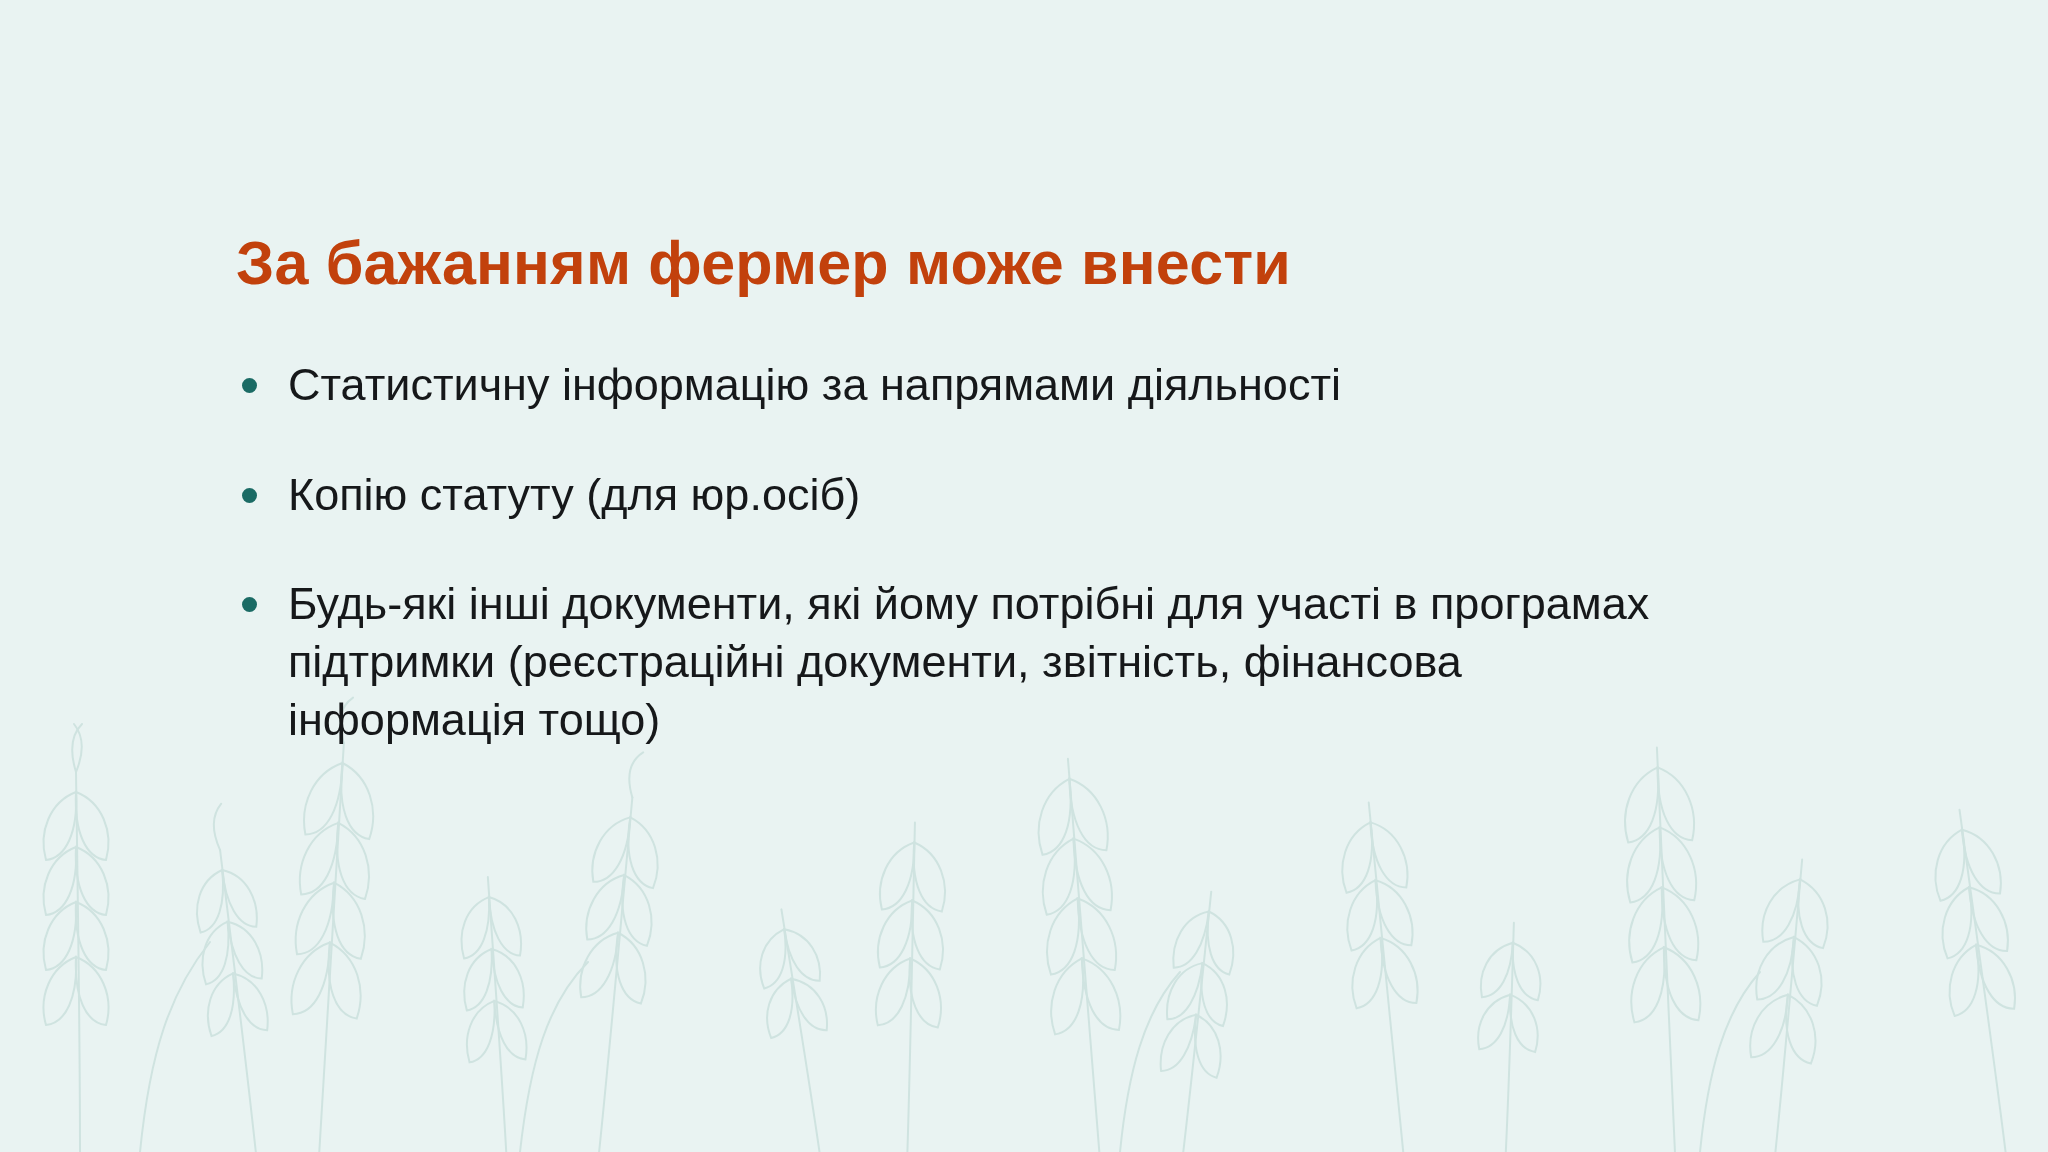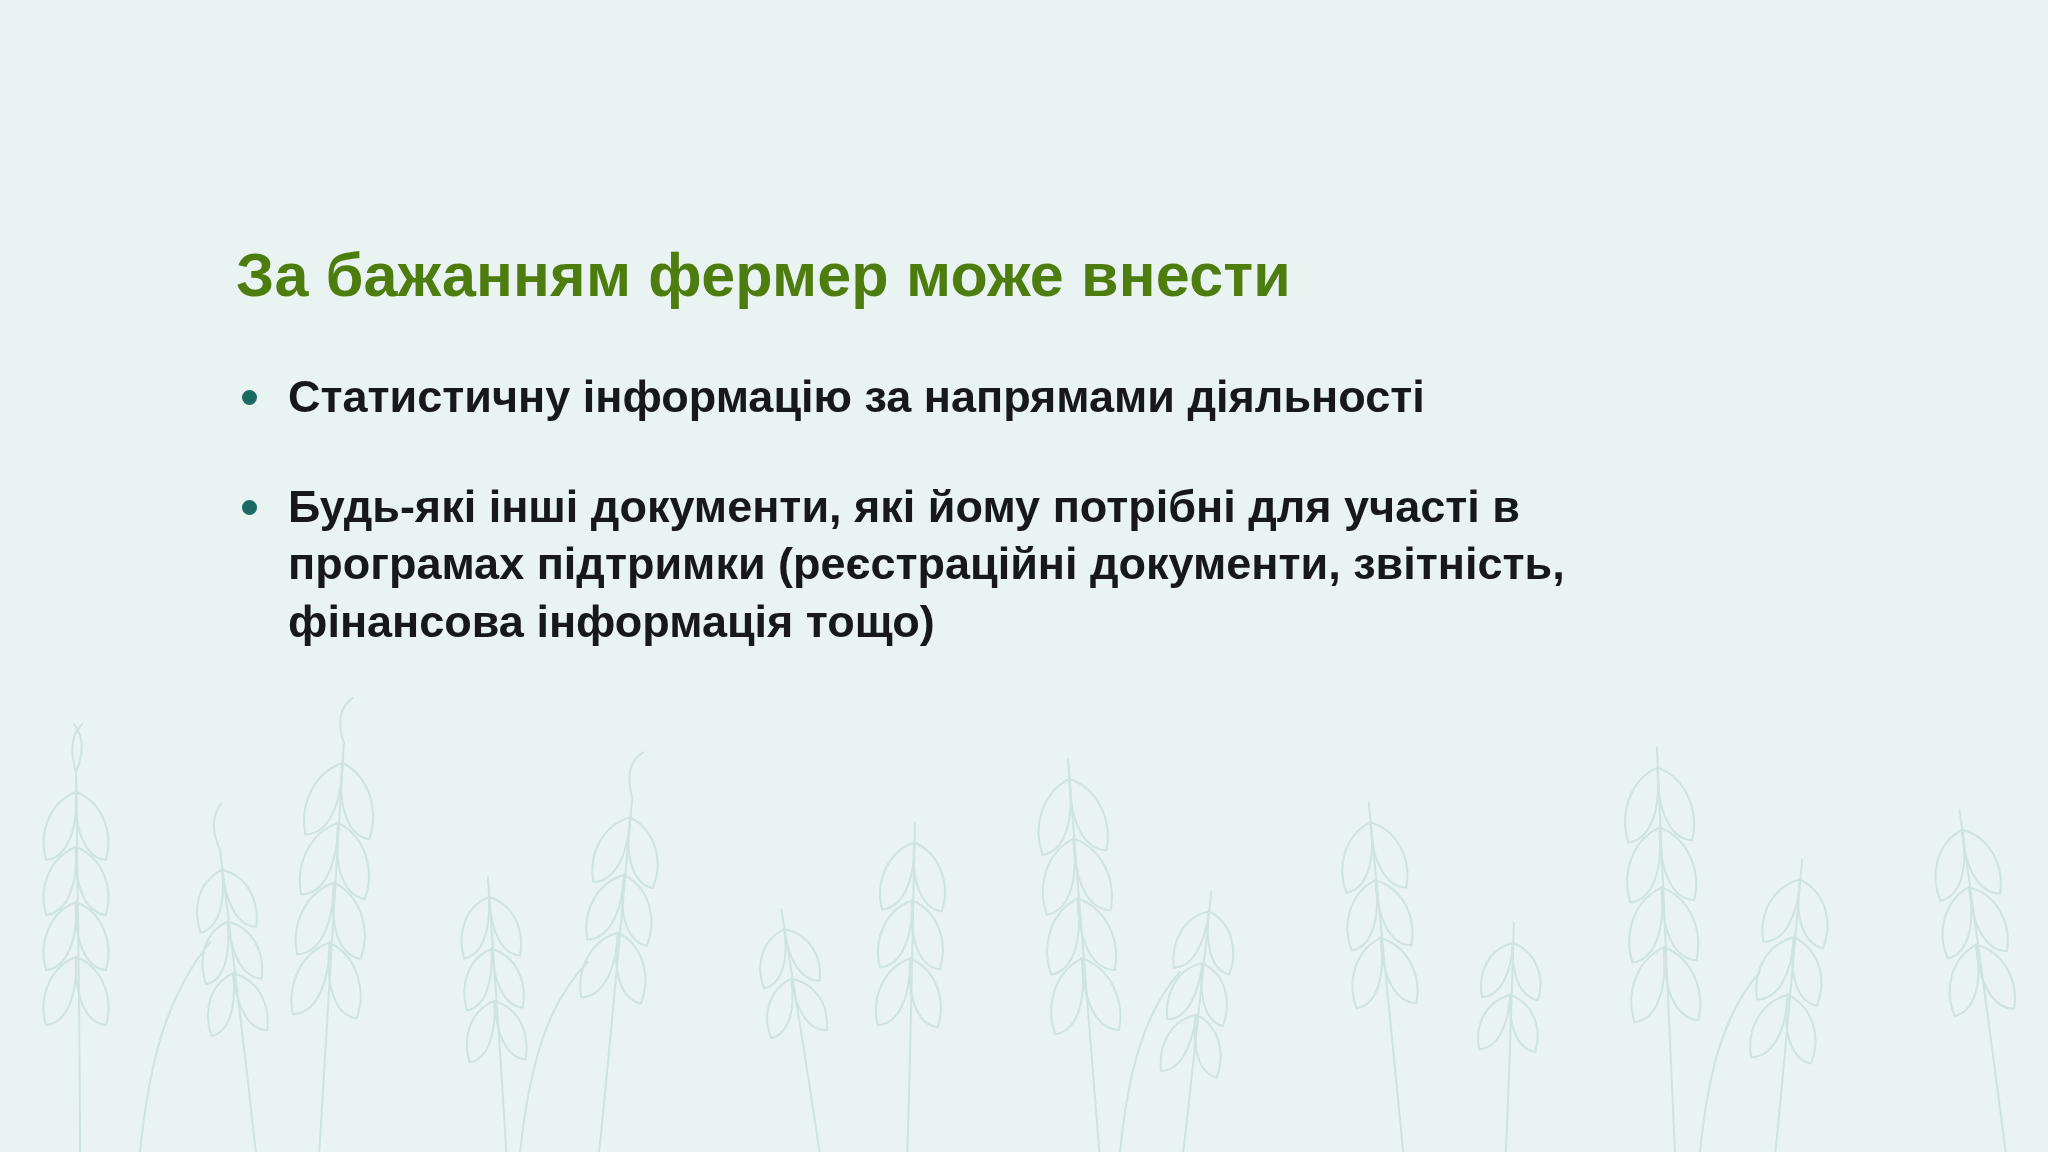--- a/index.html
+++ b/index.html
@@ -42,40 +42,40 @@
   #content {
     position: absolute;
     left: 236px;
     top: 228px;
     width: 1620px;
   }
 
   #slide-title {
     font-size: 61px;
     font-weight: bold;
-    color: #4d7c0f;
+    color: #c2410c;
     letter-spacing: 0.2px;
     line-height: 1.15;
-    margin: 12px 0 58px 0;
+    margin: 0 0 58px 0;
     white-space: nowrap;
   }
 
   ul.bullets {
     list-style: none;
     margin: 0;
     padding: 0;
   }
   ul.bullets > li {
     position: relative;
     padding-left: 52px;
     margin-bottom: 52px;
     font-size: 45px;
     line-height: 1.28;
     color: #16181a;
-    font-weight: 700;
+    font-weight: 400;
   }
   ul.bullets > li:last-child {
     margin-bottom: 4px;
   }
   ul.bullets > li .dot {
     position: absolute;
     left: 6px;
     top: 22px;
     width: 15px;
     height: 15px;
@@ -257,20 +257,24 @@
   </div>
 
   <div id="content">
     <h1 id="slide-title">За бажанням фермер може внести</h1>
 
     <ul class="bullets">
       <li>
         <span class="dot"></span>
         <span class="bullet-text">Статистичну інформацію за напрямами діяльності</span>
       </li>
+      <li>
+        <span class="dot"></span>
+        <span class="bullet-text">Копію статуту (для юр.осіб)</span>
+      </li>
       <li class="wrap">
         <span class="dot"></span>
         <span class="bullet-text">Будь-які інші документи, які йому потрібні для участі в програмах підтримки (реєстраційні документи, звітність, фінансова інформація тощо)</span>
       </li>
     </ul>
   </div>
 
 </div>
 
 </body></html>

